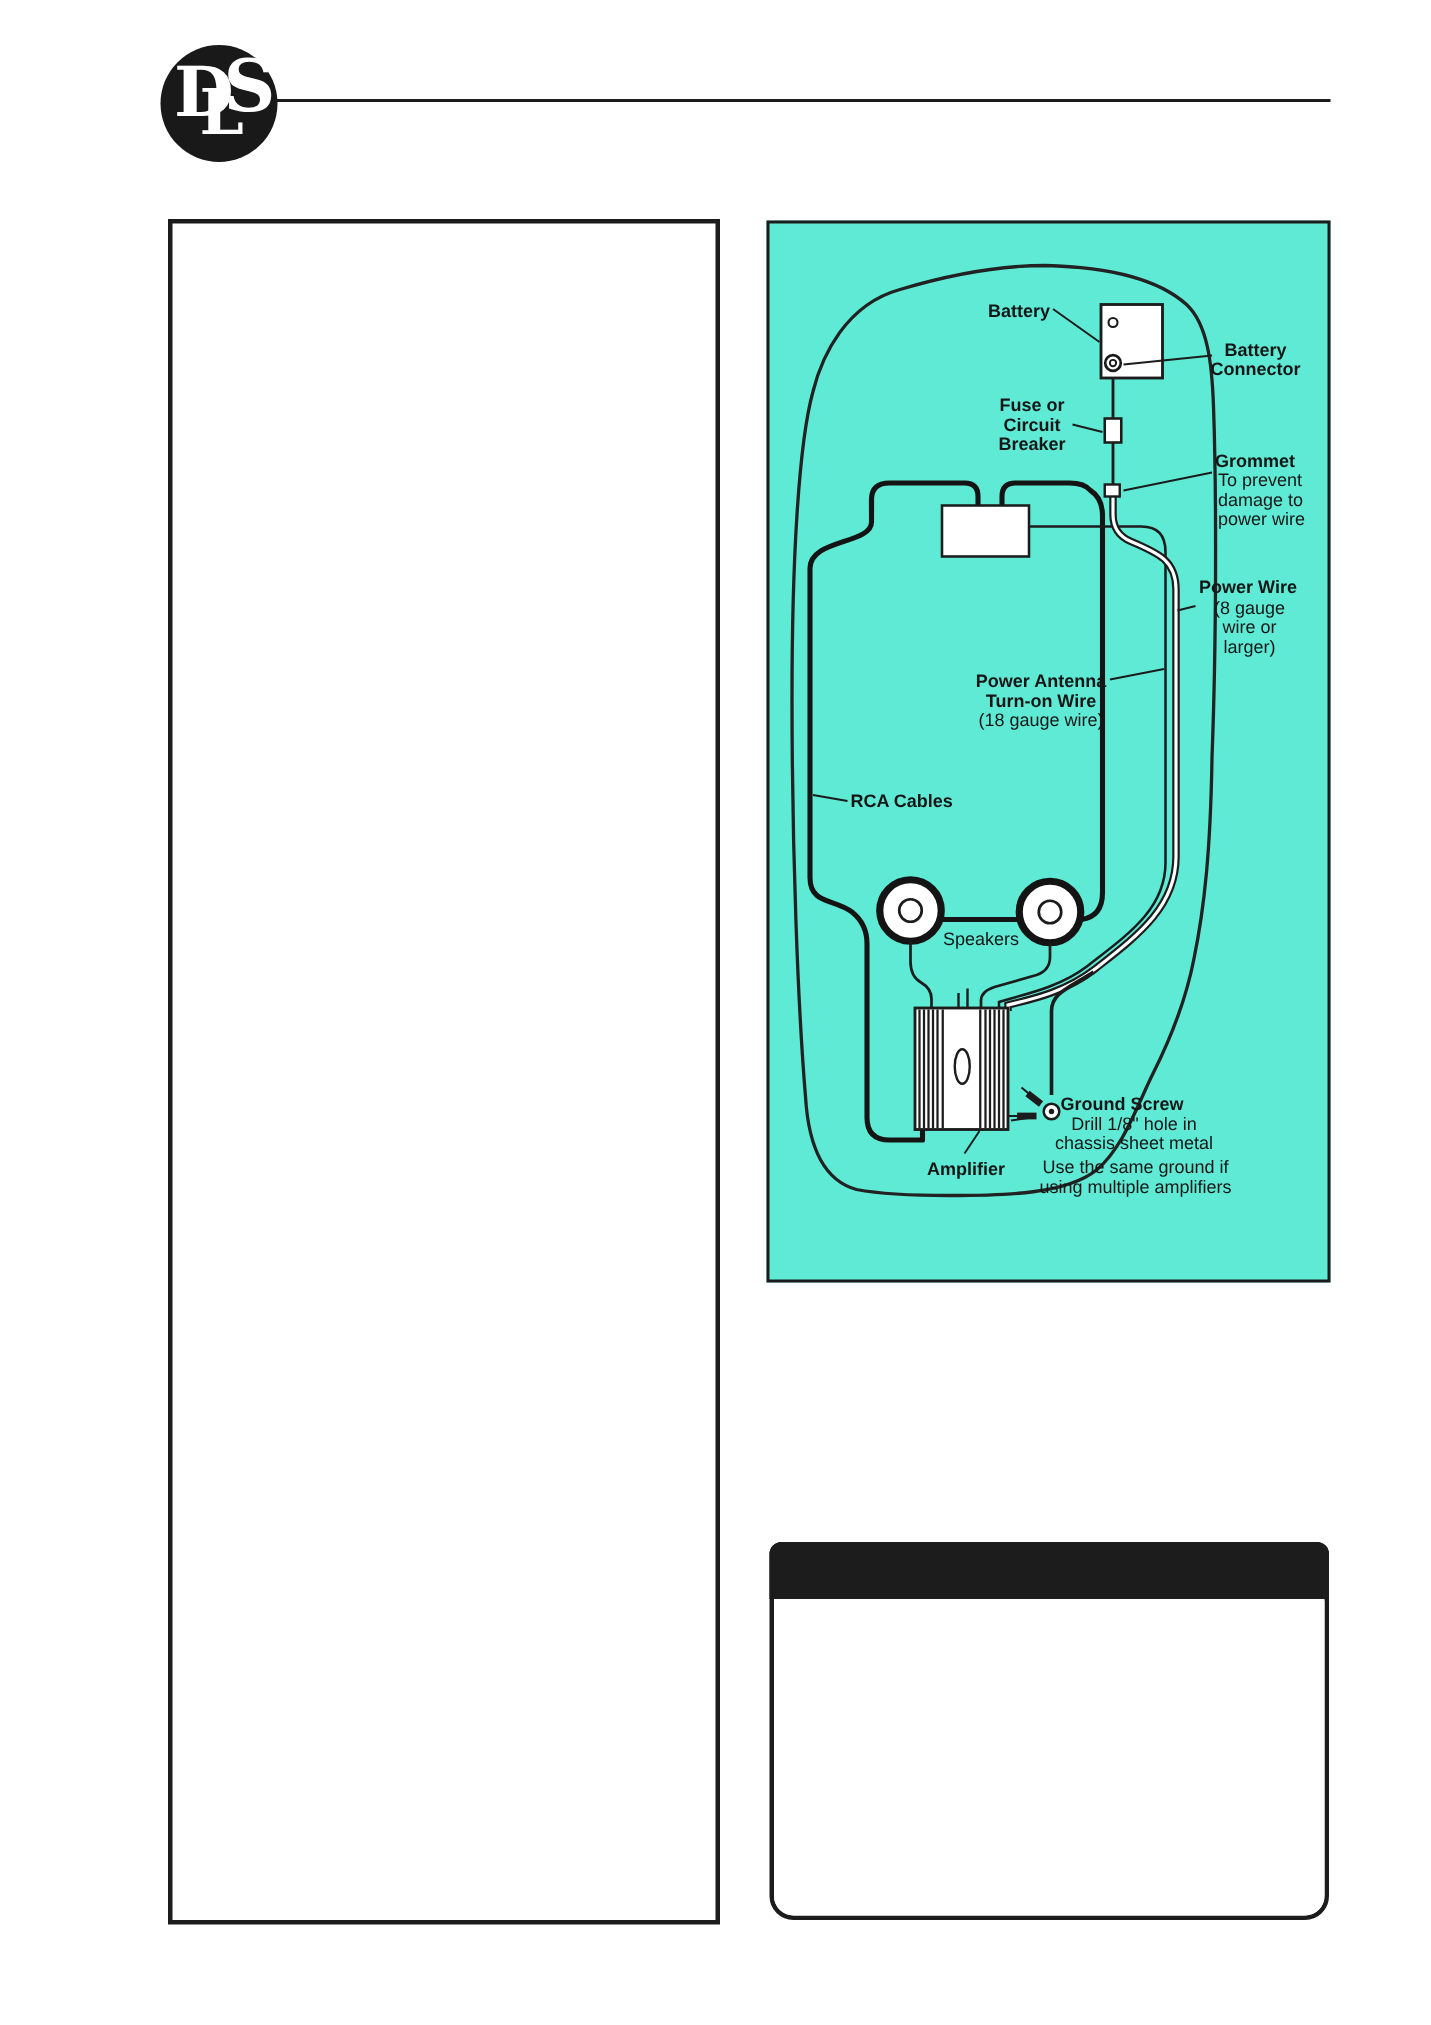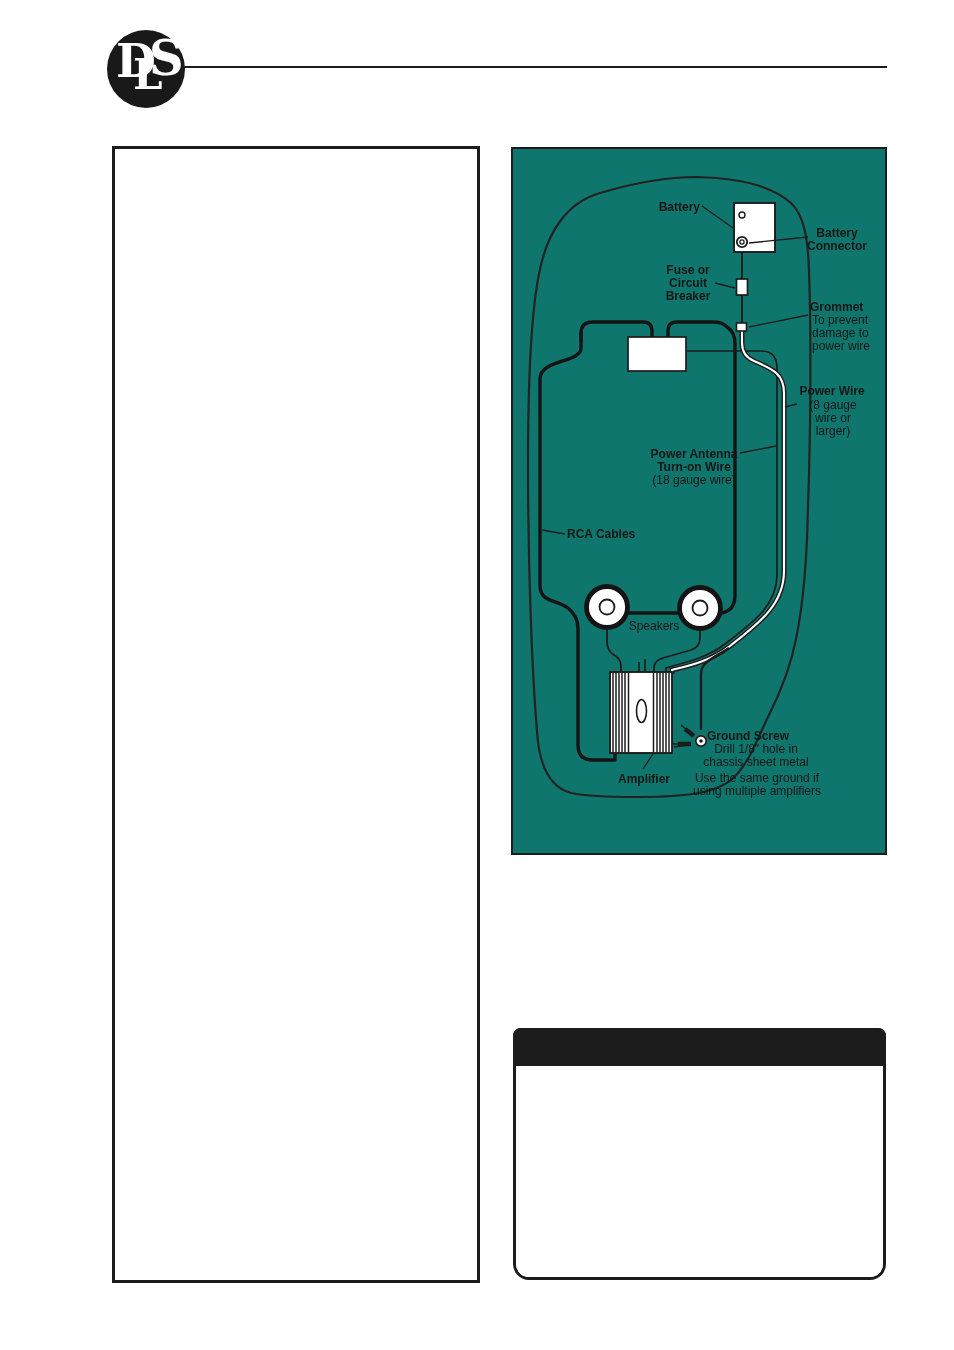--- a/index.html
+++ b/index.html
@@ -14,21 +14,21 @@
   .logo-d{left:9px;top:8px;font-size:46px;}
   .logo-l{left:26px;top:24px;font-size:42px;}
   .logo-s{left:42px;top:4px;font-size:48px;}
   .header-rule{position:absolute;left:183px;top:66px;width:704px;height:2px;background:#1c1c1c;}
   .left-box{
     position:absolute;left:112px;top:146px;width:368px;height:1137px;
     border:3px solid #1c1c1c;box-sizing:border-box;background:#ffffff;
   }
   .diagram-box{
     position:absolute;left:511px;top:147px;width:376px;height:708px;
-    border:2.5px solid #1c1c1c;box-sizing:border-box;background:#0f766e;
+    border:2.5px solid #1c1c1c;box-sizing:border-box;background:#5eead4;
   }
   .diagram-box svg{position:absolute;left:-2.5px;top:-2.5px;}
   .info-box{
     position:absolute;left:513px;top:1028px;width:373px;height:252px;
     border:3px solid #1c1c1c;box-sizing:border-box;background:#ffffff;
     border-radius:8px 8px 16px 16px;
   }
   .info-box-header{
     position:absolute;left:-3px;top:-3px;width:373px;height:38px;
     background:#1c1c1c;border-radius:8px 8px 0 0;

